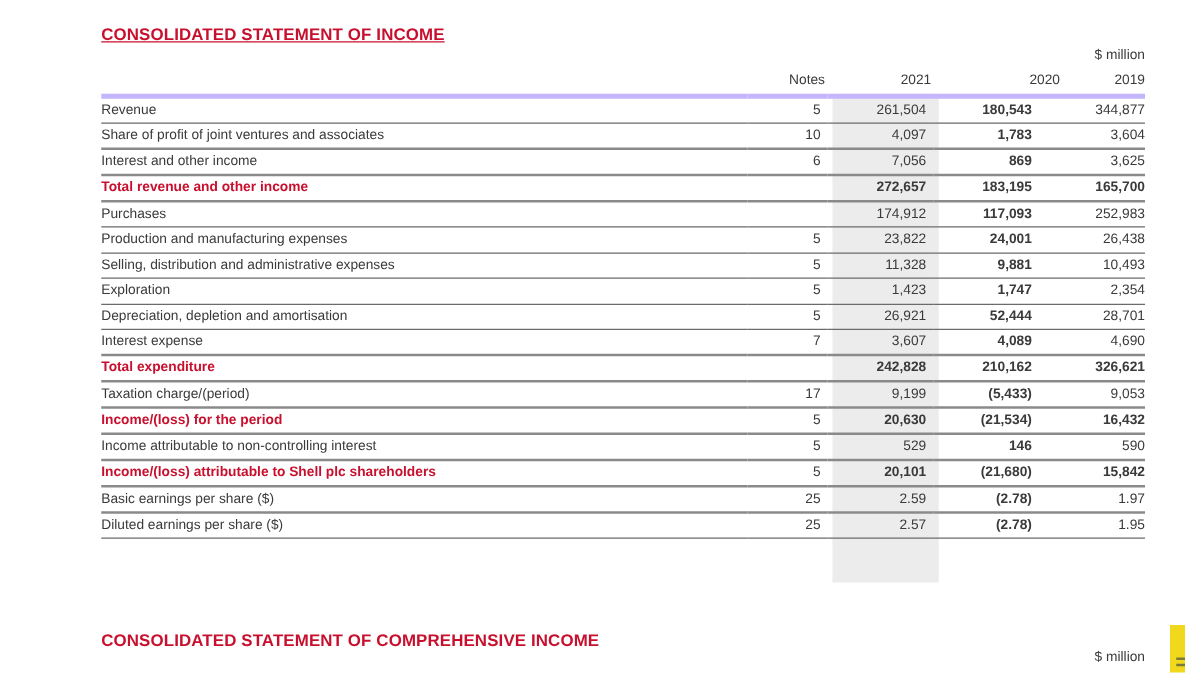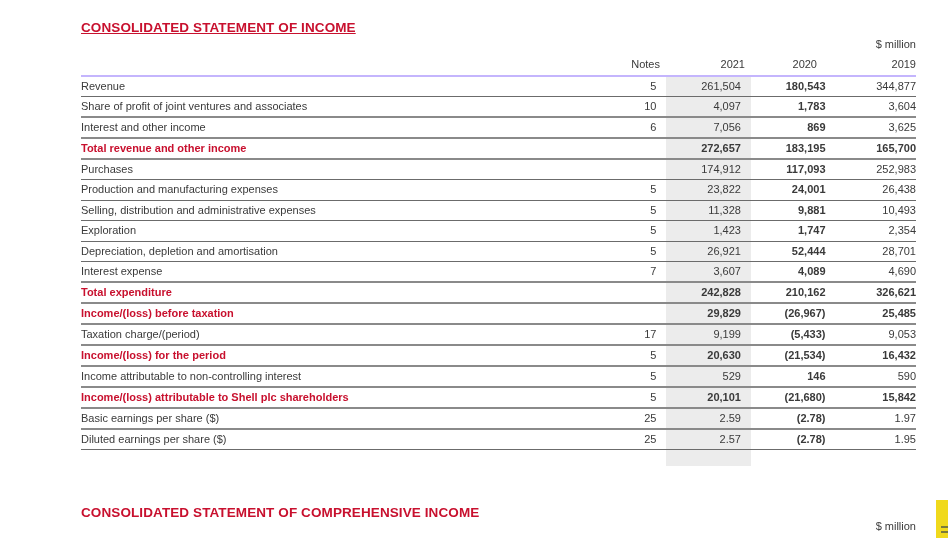--- a/index.html
+++ b/index.html
@@ -10,21 +10,21 @@
   #t2 { top:505px; }
   .unit { position:absolute; font-size:11px; color:#3a3a3a; text-align:right; }
   #u1 { top:38px; right:32px; }
   #u2 { top:520px; right:32px; }
   .hdr { position:absolute; top:58px; height:17px; font-size:11px; color:#3a3a3a; }
   .hdr span { position:absolute; text-align:right; }
   .shade { position:absolute; left:666px; width:85px; top:75px; height:391px; background:#ececec; }
   table { position:absolute; left:81px; top:75px; border-collapse:collapse; width:835px; }
   tr { height:20.5px; }
   td { font-size:11px; padding:0; vertical-align:middle; border-bottom:1px solid #6b6b6b; line-height:19px; white-space:nowrap; }
-  tr:first-child td { border-top:2px solid #c4b5fd; }
+  tr:first-child td { border-top:4px solid #c4b5fd; }
   tr.thick td { border-bottom:2px solid #8a8a8a; }
   td.lbl { width:520px; }
   td.note { width:59px; text-align:right; padding-right:6px; }
   td.v { text-align:right; }
   td.c21 { width:85px; padding-right:6px; box-sizing:border-box; }
   td.c20 { width:85px; padding-right:6px; box-sizing:border-box;font-weight:bold; }
   td.c19 { width:85px; }
   tr.bold td.lbl { color:#c8102e; font-weight:bold; }
   tr.bold td.v { font-weight:bold; color:#3a3a3a; }
   .tab-marker { position:absolute; right:0; top:500px; width:12px; height:38px; background:#f0d91c; }
@@ -32,21 +32,21 @@
 </style>
 </head>
 <body>
 
 <div id="t1" class="title">CONSOLIDATED STATEMENT OF INCOME</div>
 <div id="u1" class="unit">$ million</div>
 
 <div class="hdr">
   <span style="left:600px;width:60px;">Notes</span>
   <span style="left:666px;width:79px;">2021</span>
-  <span style="left:738px;width:79px;">2020</span>
+  <span style="left:769px;width:79px;">2020</span>
   <span style="left:836px;width:80px;">2019</span>
 </div>
 
 <div class="shade"></div>
 
 <table>
   <tbody id="rows">
       <tr>
         <td class="lbl">Revenue</td>
         <td class="note">5</td>
@@ -117,27 +117,20 @@
         <td class="v c20">4,089</td>
         <td class="v c19">4,690</td>
       </tr>
       <tr class="bold thick">
         <td class="lbl">Total expenditure</td>
         <td class="note"></td>
         <td class="v c21">242,828</td>
         <td class="v c20">210,162</td>
         <td class="v c19">326,621</td>
       </tr>
-      <tr class="bold thick">
-        <td class="lbl">Income/(loss) before taxation</td>
-        <td class="note"></td>
-        <td class="v c21">29,829</td>
-        <td class="v c20">(26,967)</td>
-        <td class="v c19">25,485</td>
-      </tr>
       <tr class="thick">
         <td class="lbl">Taxation charge/(period)</td>
         <td class="note">17</td>
         <td class="v c21">9,199</td>
         <td class="v c20">(5,433)</td>
         <td class="v c19">9,053</td>
       </tr>
       <tr class="bold thick">
         <td class="lbl">Income/(loss) for the period</td>
         <td class="note">5</td>

